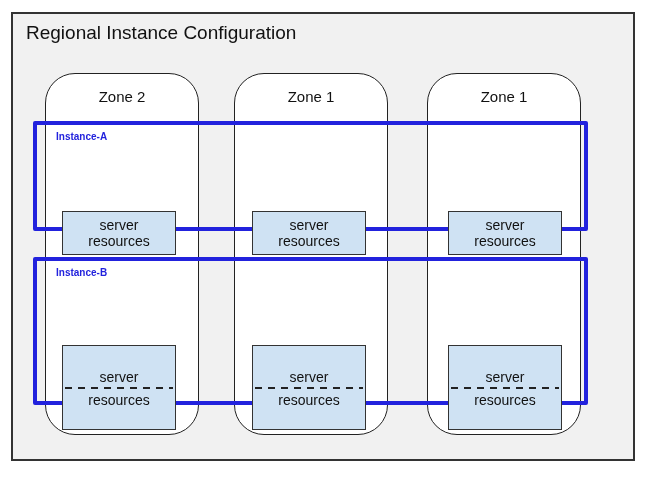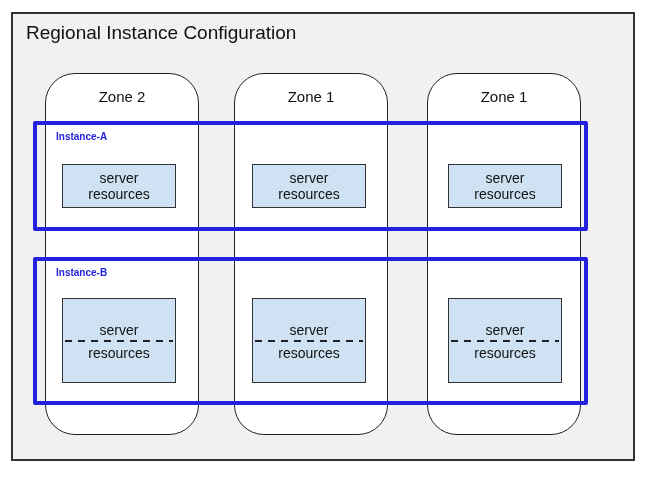--- a/index.html
+++ b/index.html
@@ -35,20 +35,21 @@
   .instance-b { top:257px; height:148px; }
   .instance-label {
     position:absolute; left:19px; top:6px;
     font-size:10px; font-weight:bold; color:#2222dd; white-space:nowrap;
   }
   .server-box {
     position:absolute; width:114px; box-sizing:border-box;
     background:#cfe2f3; border:1px solid #333333;
     font-size:14px; line-height:16px; color:#111111; text-align:center;
     z-index:3;
+    margin-top:47px;
   }
   .col-1 { left:62px; }
   .col-2 { left:252px; }
   .col-3 { left:448px; }
   .server-a {
     top:164px; height:44px;
     display:flex; flex-direction:column; justify-content:center;
   }
   .server-b { top:298px; height:85px; }
   .server-b .line-top {

